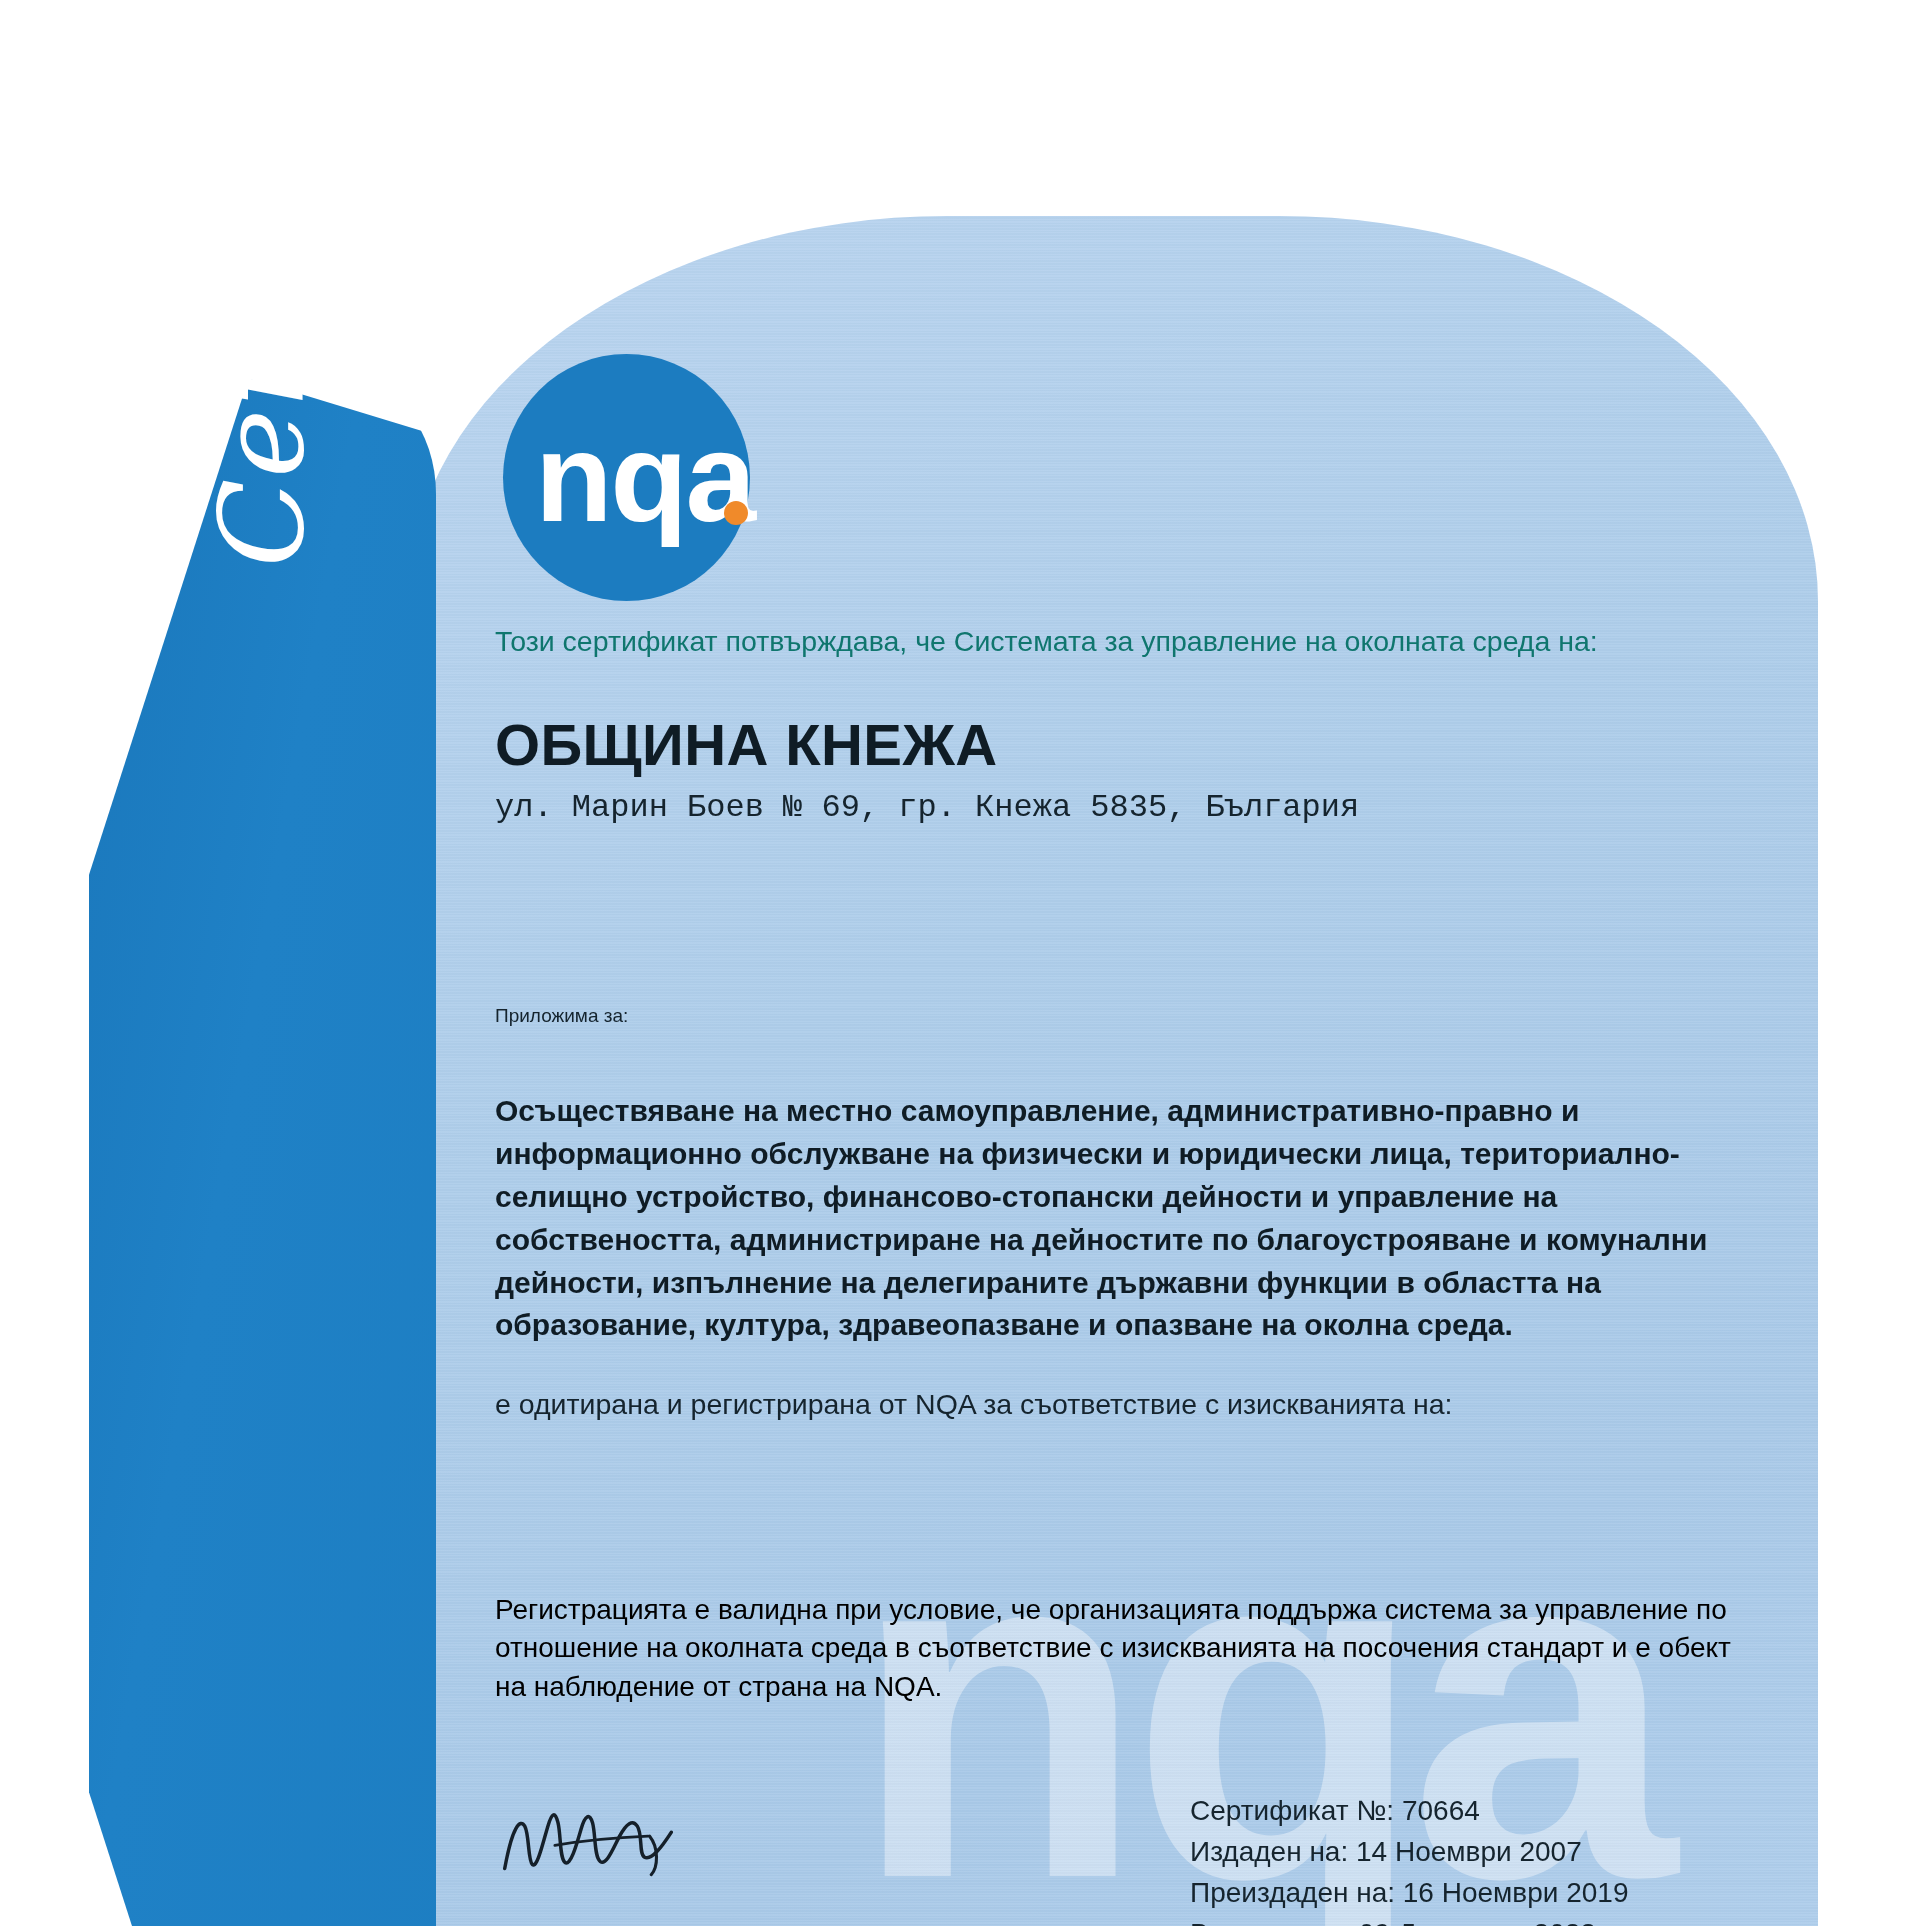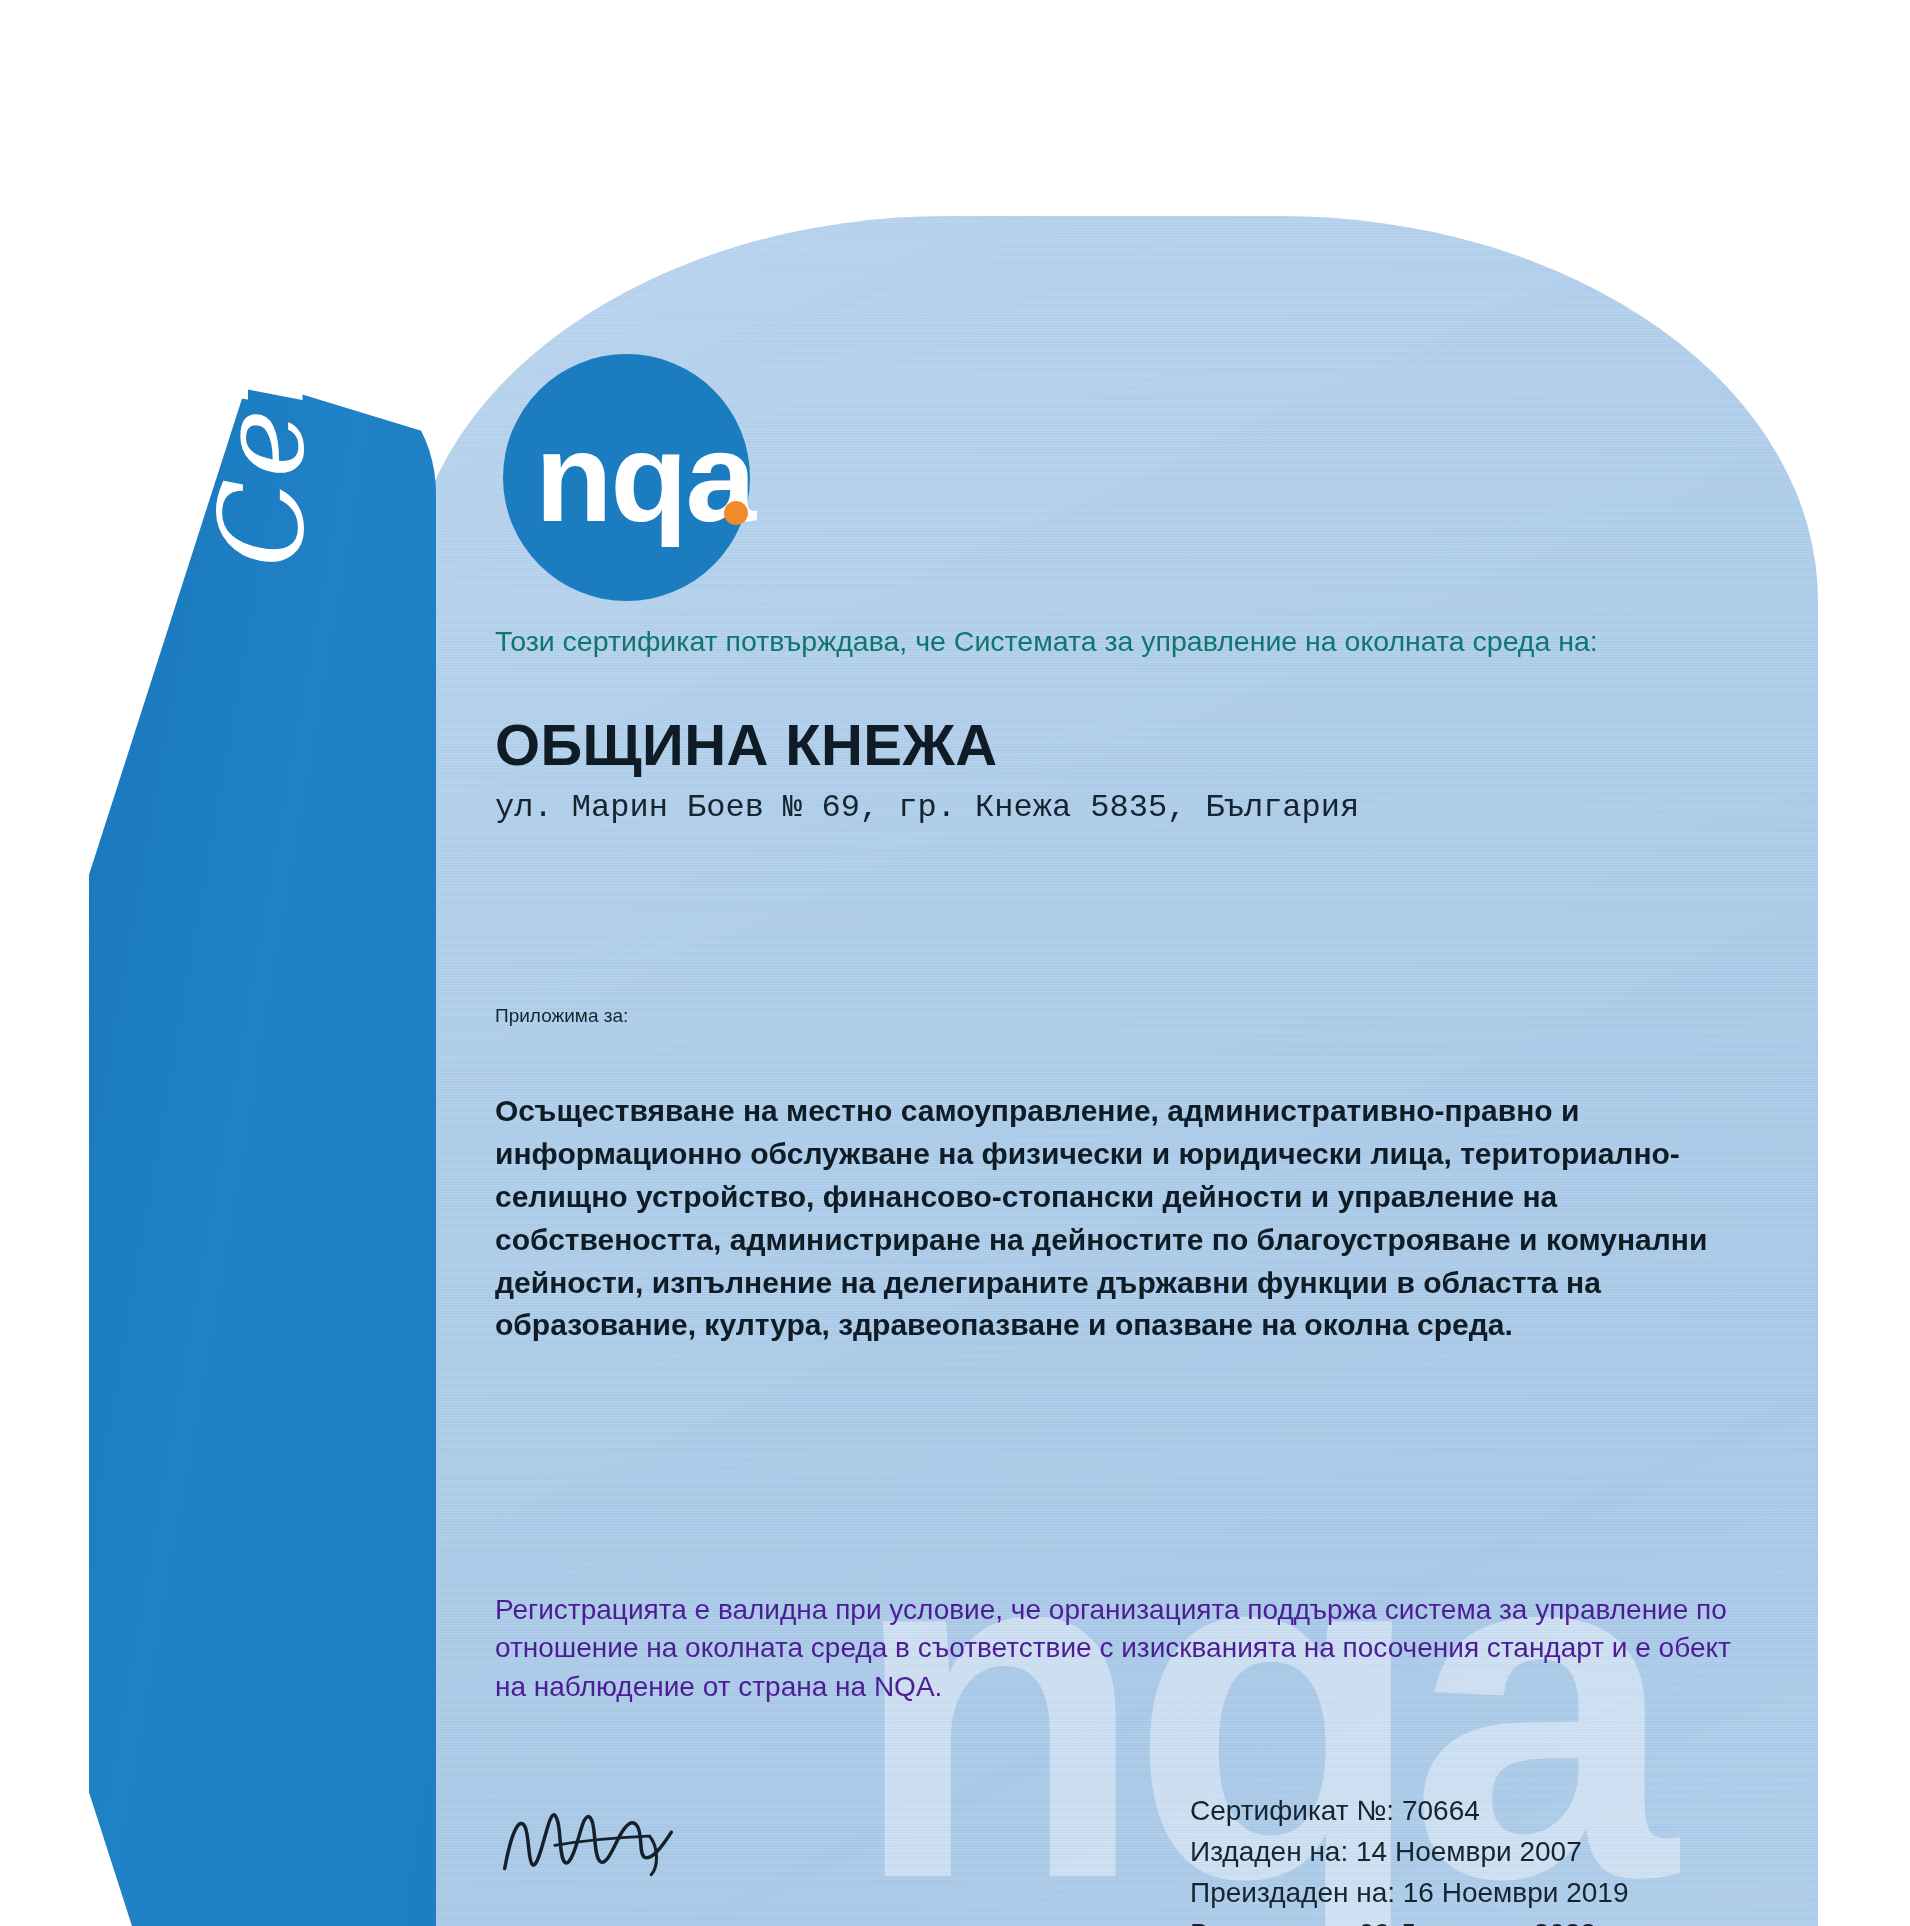--- a/index.html
+++ b/index.html
@@ -203,21 +203,21 @@
     color: #0f1c25;
     letter-spacing: 0.4px;
   }
 
   .validity-text {
     position: absolute;
     left: 495px;
     top: 1591px;
     width: 1252px;
     font-size: 28px;
-    color: #4c1d95;
+    color: #000000;
     line-height: 1.37;
   }
 
   
   .signature {
     position: absolute;
     left: 497px;
     top: 1799px;
     width: 239px;
     height: 89px;
@@ -257,20 +257,21 @@
   <div class="intro-line">Този сертификат потвърждава, че Системата за управление на околната среда на:</div>
 
   <div class="org-name">ОБЩИНА КНЕЖА</div>
 
   <div class="org-address">ул. Марин Боев № 69, гр. Кнежа 5835, България</div>
 
   <div class="scope-label">Приложима за:</div>
 
   <div class="scope-text">Осъществяване на местно самоуправление, административно-правно и информационно обслужване на физически и юридически лица, териториално-селищно устройство, финансово-стопански дейности и управление на собствеността, администриране на дейностите по благоустрояване и комунални дейности, изпълнение на делегираните държавни функции в областта на образование, култура, здравеопазване и опазване на околна среда.</div>
 
+  <div class="audited-line">е одитирана и регистрирана от NQA за съответствие с изискванията на:</div>
 
 
   <div class="validity-text">Регистрацията е валидна при условие, че организацията поддържа система за управление по отношение на околната среда в съответствие с изискванията на посочения стандарт и е обект на наблюдение от страна на NQA.</div>
 
   <div class="signature">
     <svg width="239" height="89" viewBox="0 0 620 230" fill="none" xmlns="http://www.w3.org/2000/svg">
       <path d="M20 180 C 40 70, 60 50, 72 70 C 84 92, 80 160, 92 170 C 104 180, 120 110, 132 70 C 142 36, 150 30, 158 60 C 166 92, 162 150, 176 164 C 190 176, 206 120, 218 78 C 228 42, 240 34, 248 62 C 256 92, 252 150, 268 162 C 284 172, 300 130, 318 96 C 336 62, 352 52, 364 70 C 378 92, 368 140, 382 150 C 400 162, 430 120, 452 86" stroke="#15202a" stroke-width="9" stroke-linecap="round" stroke-linejoin="round"></path>
       <path d="M150 120 C 220 108, 300 100, 392 96" stroke="#15202a" stroke-width="7" stroke-linecap="round"></path>
       <path d="M396 96 C 420 126, 418 176, 400 196" stroke="#15202a" stroke-width="8" stroke-linecap="round"></path>
     </svg>

